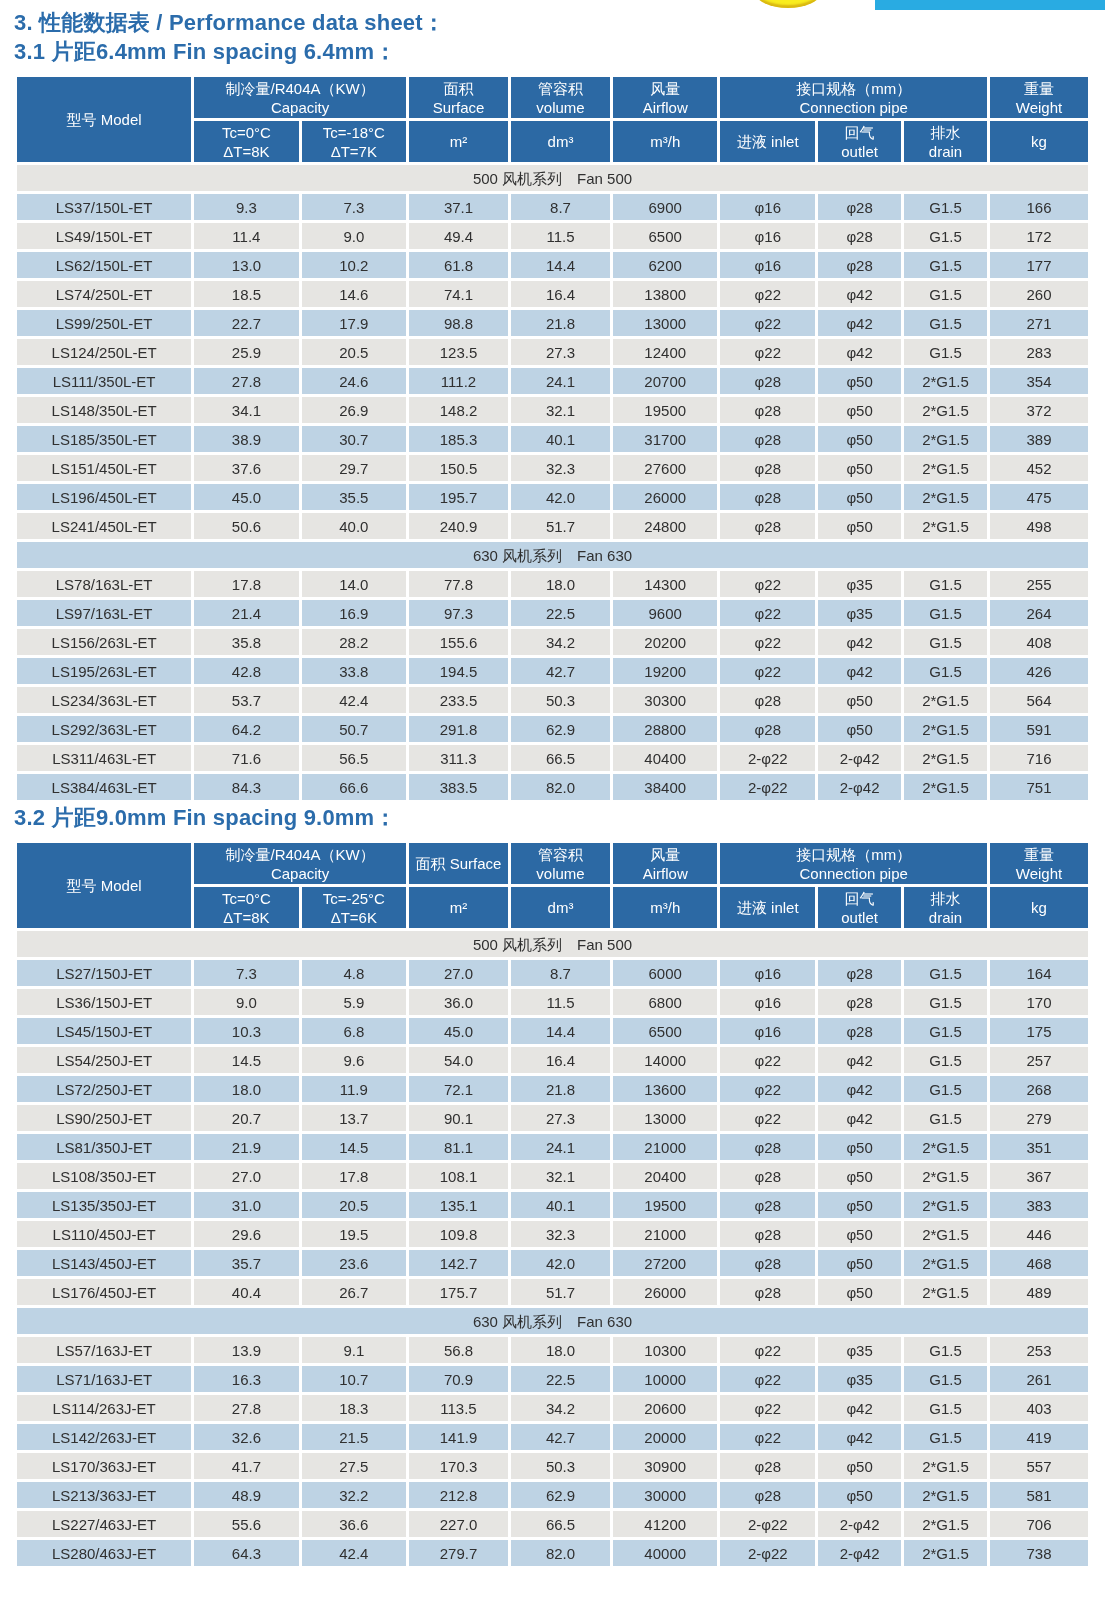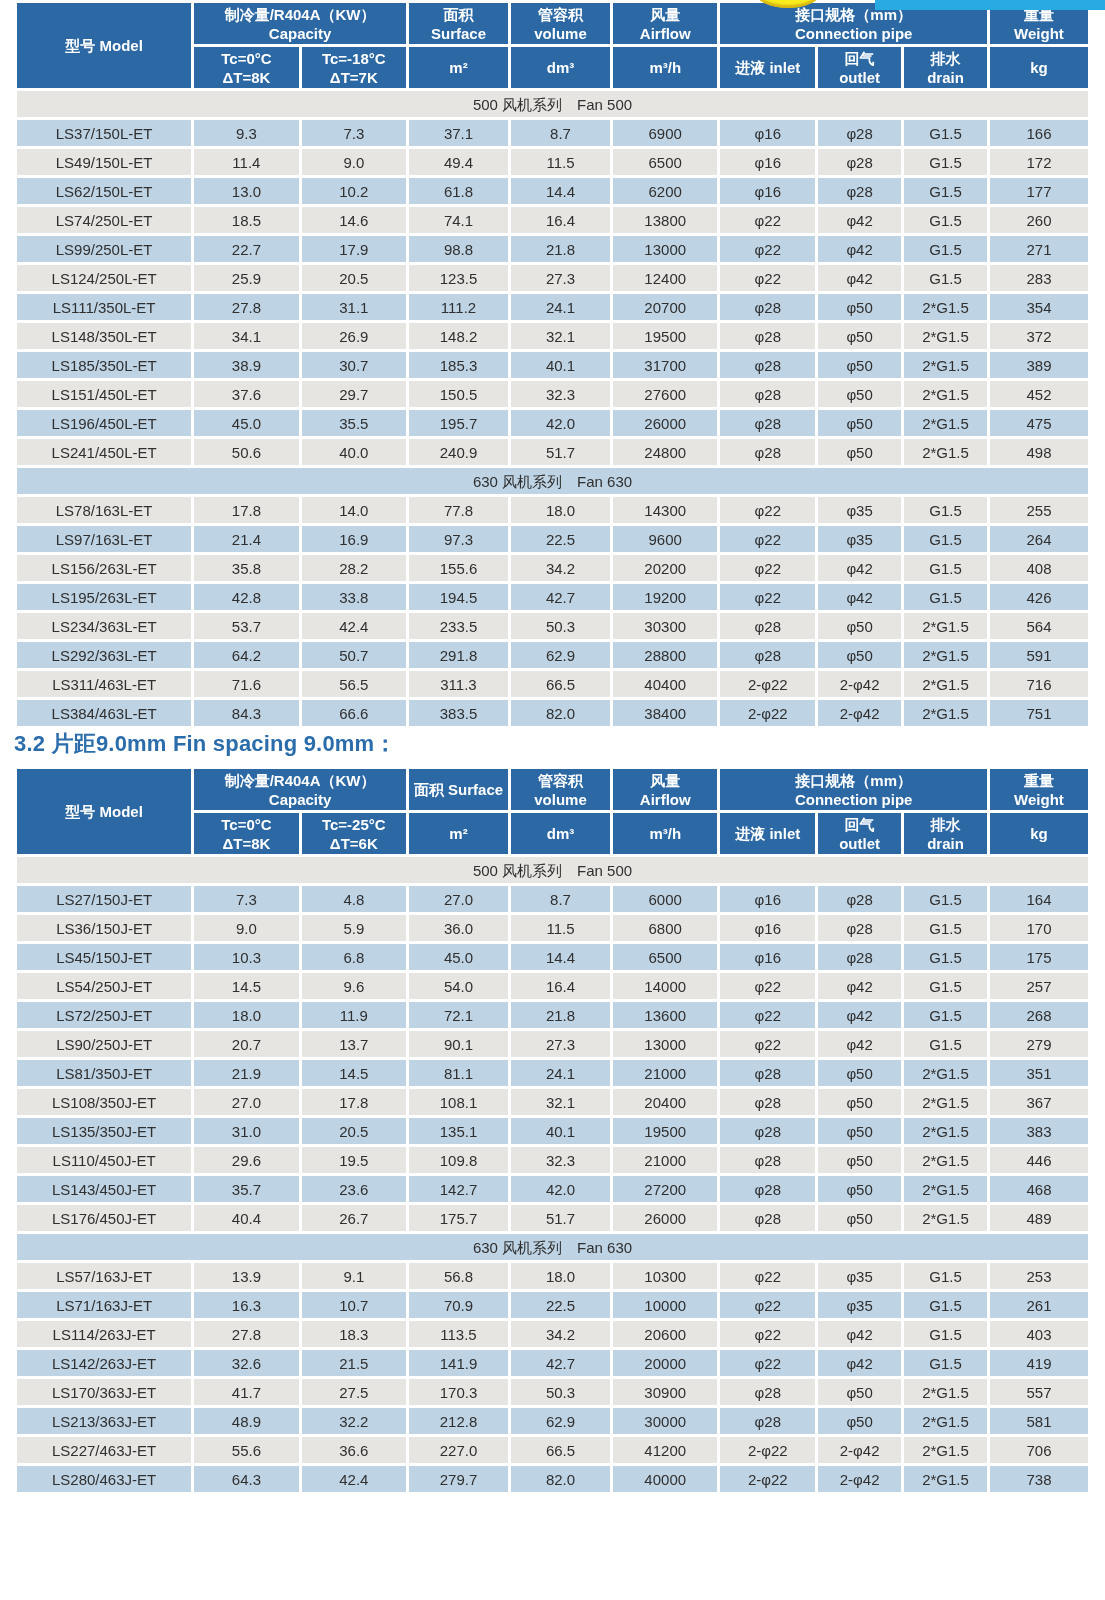--- a/index.html
+++ b/index.html
@@ -24,39 +24,43 @@
     font-size:22px;font-weight:700;line-height:29px;letter-spacing:0.2px;
   }
   .section-wrap{padding:0 14px;}
   .section-title-2{margin-bottom:8px;}
   .section-title-1{margin-bottom:8px;}
   table.perf-table{
     width:1077px;table-layout:fixed;border-collapse:collapse;
     font-size:15px;
   }
   table.perf-table th{
-    background:var(--header-bg,#2c69a4);color:#ffffff;font-weight:700;
+    background:var(--header-bg,#2c69a4);color:#ffffff;font-weight:400;
     border:3px solid #ffffff;text-align:center;vertical-align:middle;
     height:41px;line-height:19px;padding:0 2px;
   }
   table.perf-table td{
     border:3px solid #ffffff;text-align:center;vertical-align:middle;
     height:26px;color:#303030;padding:0 2px;line-height:17px;
   }
   tr.row-gray td{background:var(--row-gray,#e6e5e2);}
   tr.row-blue td{background:var(--row-blue,#bed3e4);}
   td.group-label{text-align:left;padding-left:10px;color:#2a2a2a;margin-top:32px;}
 </style>
 </head>
 <body>
 
 <div class="page">
   <div class="logo-ellipse"></div>
   <div class="accent-bar"></div>
 
+  <div class="titles">
+    <h1 class="main-title">3. 性能数据表 / Performance data sheet：</h1>
+    <h2 class="main-title section-title section-title-1">3.1 片距6.4mm  Fin spacing 6.4mm：</h2>
+  </div>
 
   <div class="section-wrap">
     <div id="mount-0">
         <table class="perf-table">
           <colgroup>
             <col style="width: 16.5%;">
             <col style="width: 10%;">
             <col style="width: 10%;">
             <col style="width: 9.5%;">
             <col style="width: 9.5%;">
@@ -160,21 +164,21 @@
               <td>27.3</td>
               <td>12400</td>
               <td>φ22</td>
               <td>φ42</td>
               <td>G1.5</td>
               <td>283</td>
             </tr>
             <tr class="row-blue">
               <td>LS111/350L-ET</td>
               <td>27.8</td>
-              <td>31.1</td>
+              <td>24.6</td>
               <td>111.2</td>
               <td>24.1</td>
               <td>20700</td>
               <td>φ28</td>
               <td>φ50</td>
               <td>2*G1.5</td>
               <td>354</td>
             </tr>
             <tr class="row-gray">
               <td>LS148/350L-ET</td>

